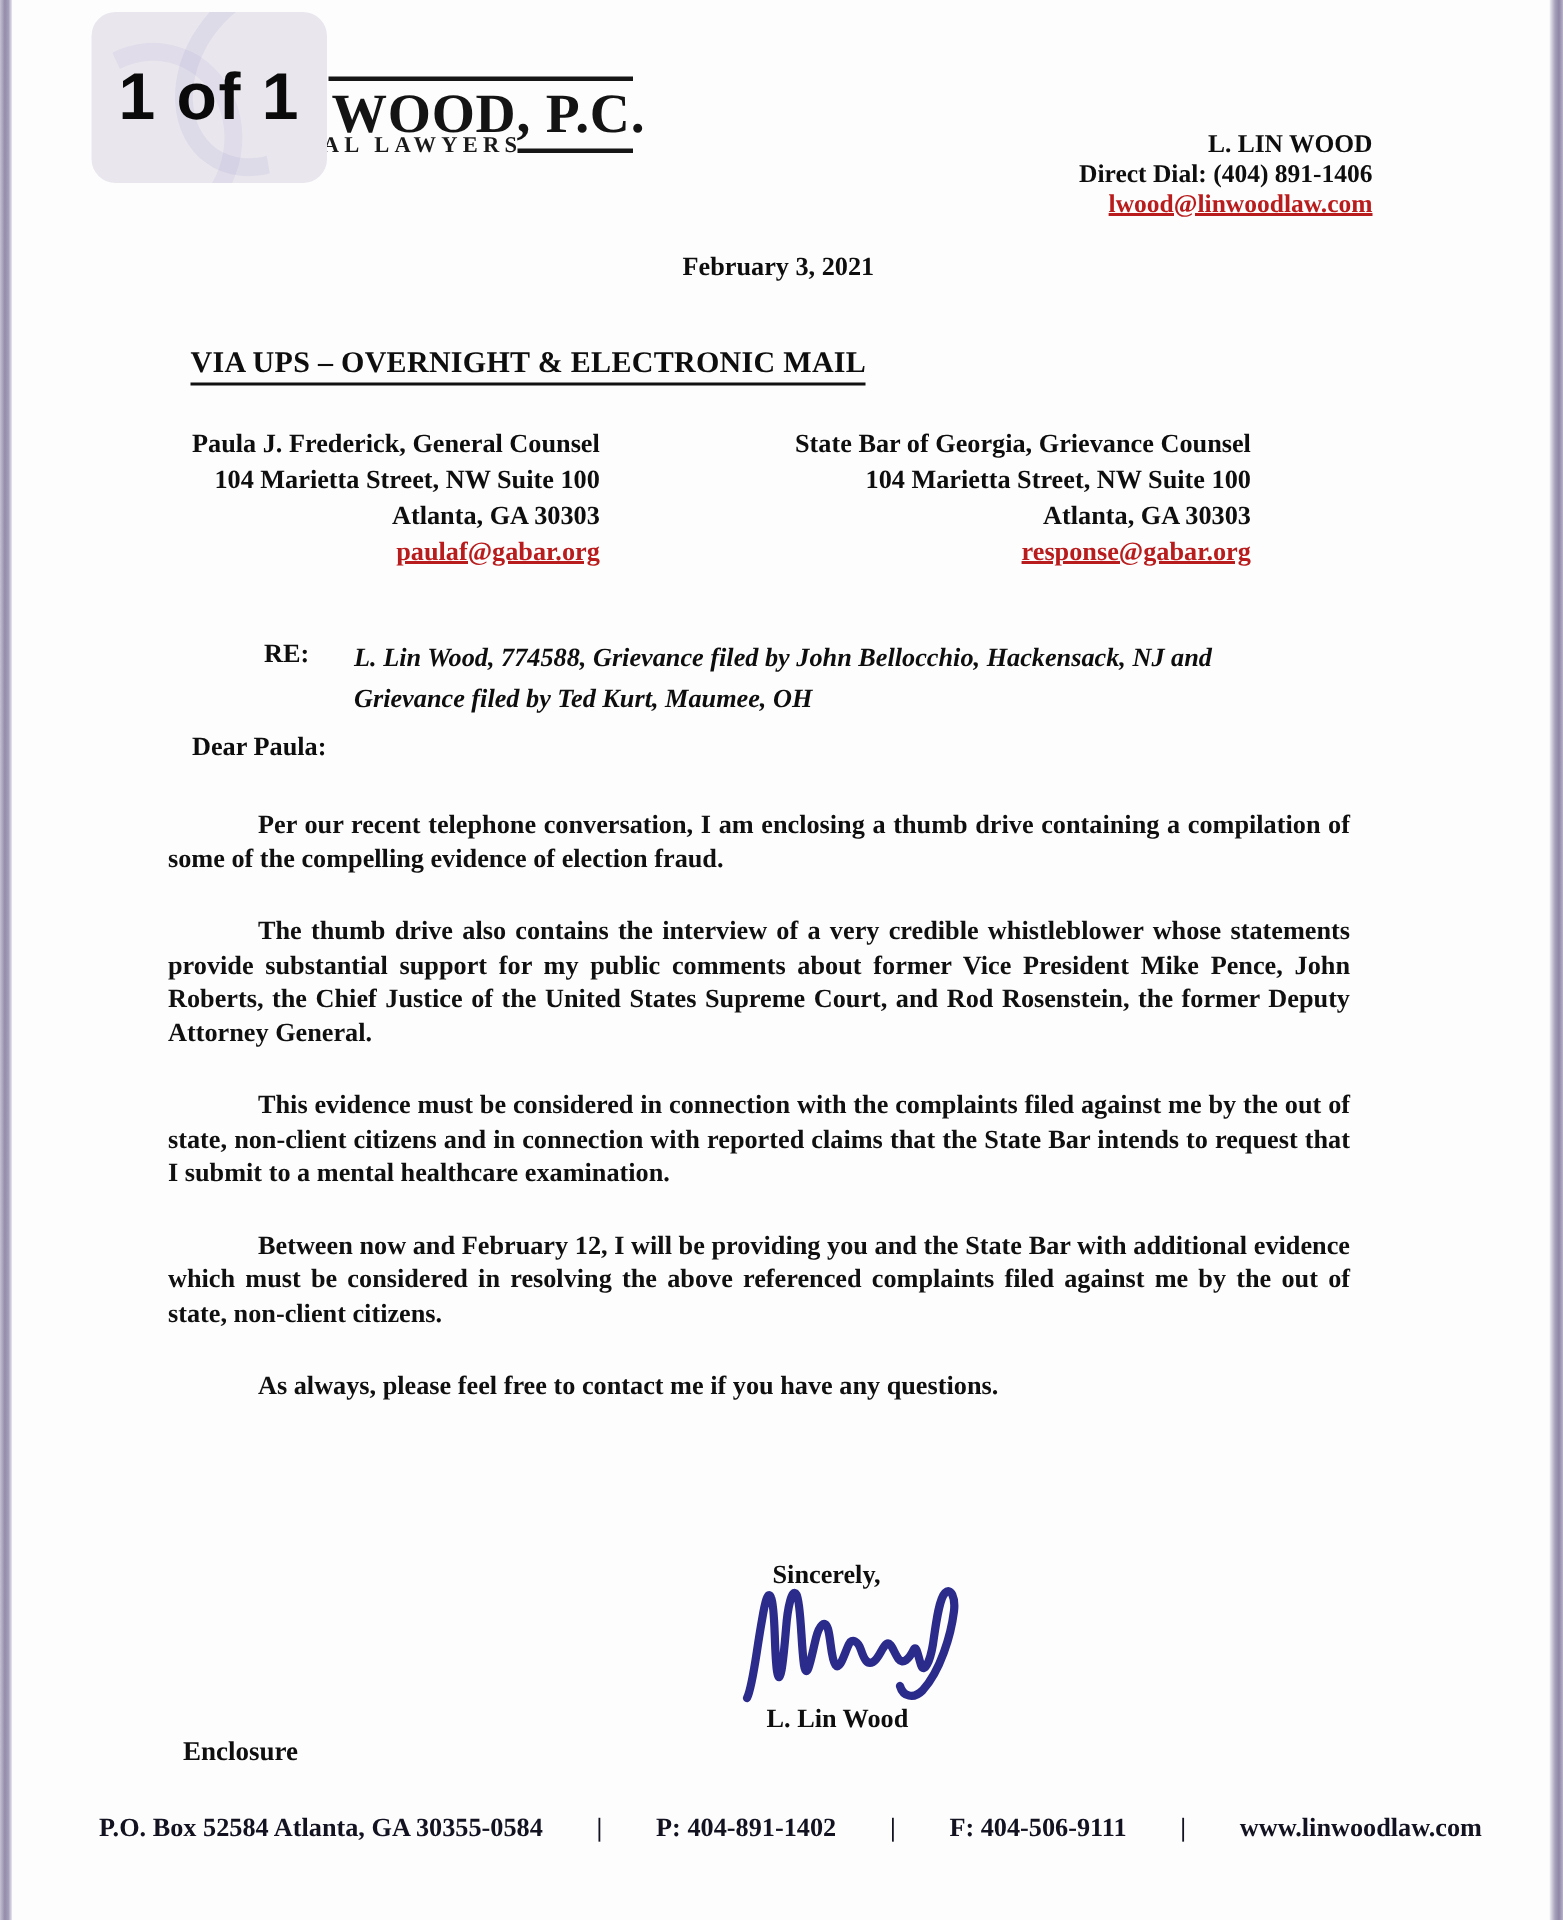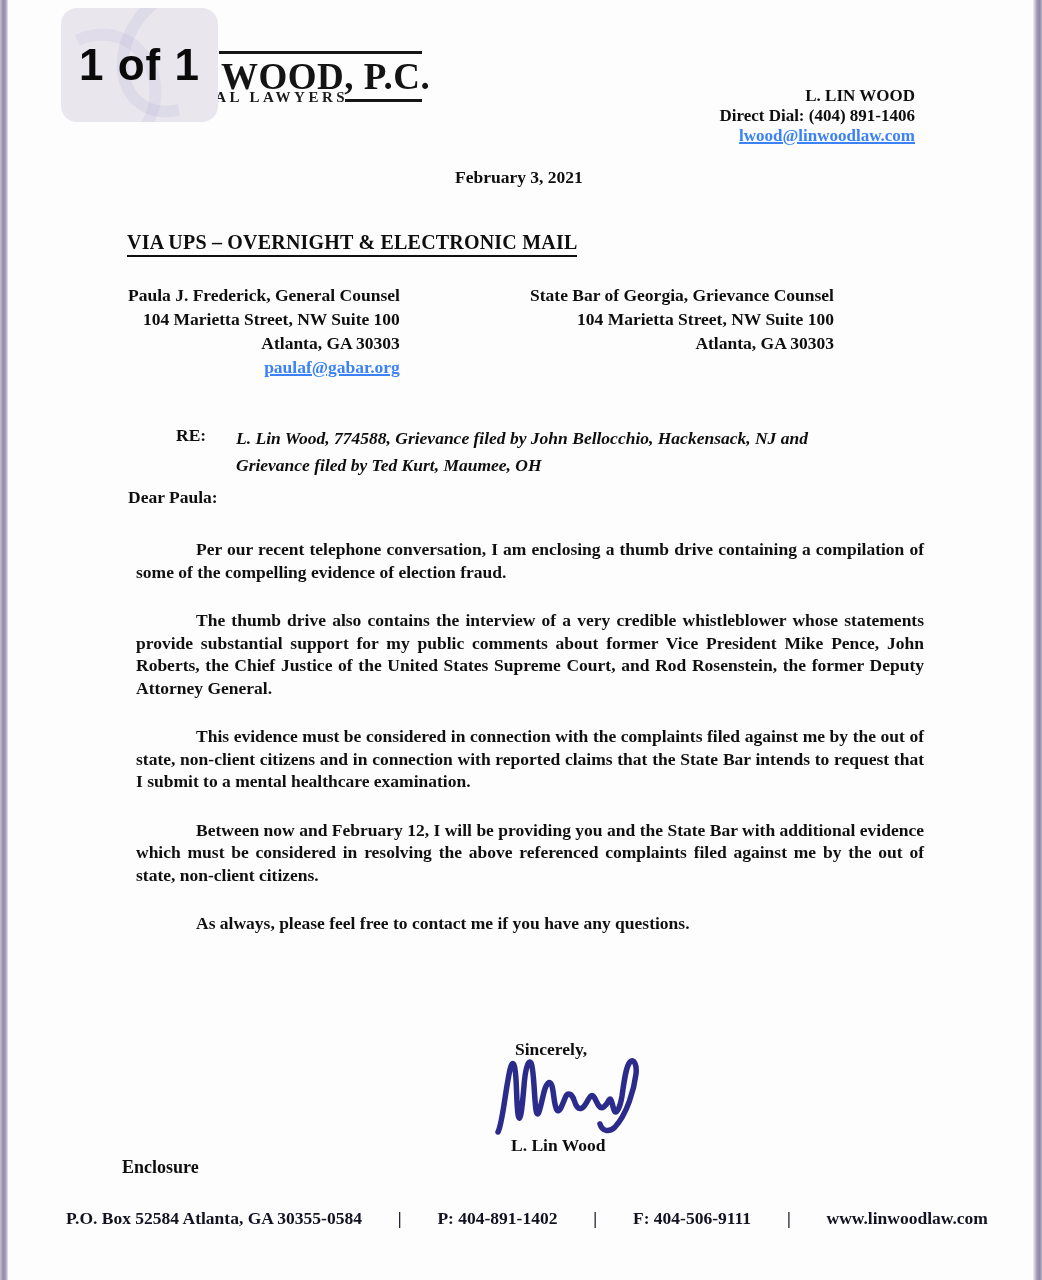--- a/index.html
+++ b/index.html
@@ -46,38 +46,38 @@
   .rule{background:#161616;height:3px;}
   .rule-top{left:219px;top:51px;width:203px;}
   .firm-name{
     left:221px;top:55px;font-size:37px;font-weight:bold;letter-spacing:0.5px;color:#141414;
   }
   .tagline-rule-left{left:104px;top:99px;width:82px;}
   .tagline-rule-right{left:345px;top:99px;width:77px;}
   .tagline{left:178px;top:89px;font-size:15px;font-weight:bold;letter-spacing:3.5px;color:#1a1a1a;}
 
   .contact-block{right:127px;top:86px;text-align:right;font-size:17px;font-weight:bold;line-height:20px;}
-  .link{color:#3b82f6;text-decoration:underline;text-decoration-thickness:2px;}
+  .link{color:#b91c1c;text-decoration:underline;text-decoration-thickness:2px;}
 
   .date-line{left:455px;top:167px;font-size:17.5px;font-weight:bold;}
 
   .delivery{left:127px;top:231px;font-size:20px;font-weight:bold;}
   .delivery .u{border-bottom:2.5px solid #111;padding-bottom:1px;display:inline-block;letter-spacing:0.2px;}
 
   .recip{top:283px;font-size:17.5px;font-weight:bold;line-height:24px;text-align:right;}
   .recip-left{left:128px;}
   .recip-right{left:530px;font-family:Liberation Serif, serif;}
 
   .re-row{left:176px;top:425px;display:flex;font-size:17.5px;font-weight:bold;}
   .re-label{width:60px;flex:none;}
   .re-content{width:660px;font-style:italic;line-height:27px;}
 
   .salutation{left:128px;top:487px;font-size:17.5px;font-weight:bold;}
 
-  .body-block{left:136px;top:538px;width:788px;}
+  .body-block{left:112px;top:538px;width:788px;}
   .body-block p{
     margin:0 0 26px 0;text-indent:60px;text-align:justify;
     font-size:17.5px;font-weight:bold;line-height:22.5px;color:#101010;
   }
 
   .valediction{left:515px;top:1039px;font-size:17.5px;font-weight:bold;}
   .signature{left:494px;top:1052px;}
   .signer-name{left:511px;top:1135px;font-size:17.5px;font-weight:bold;}
   .enclosure{left:122px;top:1157px;font-size:18px;font-weight:bold;}
 
@@ -118,20 +118,21 @@
 <div class="abs recip recip-left">
   <div>Paula J. Frederick, General Counsel</div>
   <div>104 Marietta Street, NW Suite 100</div>
   <div>Atlanta, GA 30303</div>
   <div class="link">paulaf@gabar.org</div>
 </div>
 <div class="abs recip recip-right">
   <div>State Bar of Georgia, Grievance Counsel</div>
   <div>104 Marietta Street, NW Suite 100</div>
   <div>Atlanta, GA 30303</div>
+  <div class="link">response@gabar.org</div>
 </div>
 
 <div class="abs re-row">
   <div class="re-label">RE:</div>
   <div class="re-content">
     <div>L. Lin Wood, 774588, Grievance filed by John Bellocchio, Hackensack, NJ and</div>
     <div>Grievance filed by Ted Kurt, Maumee, OH</div>
   </div>
 </div>
 

